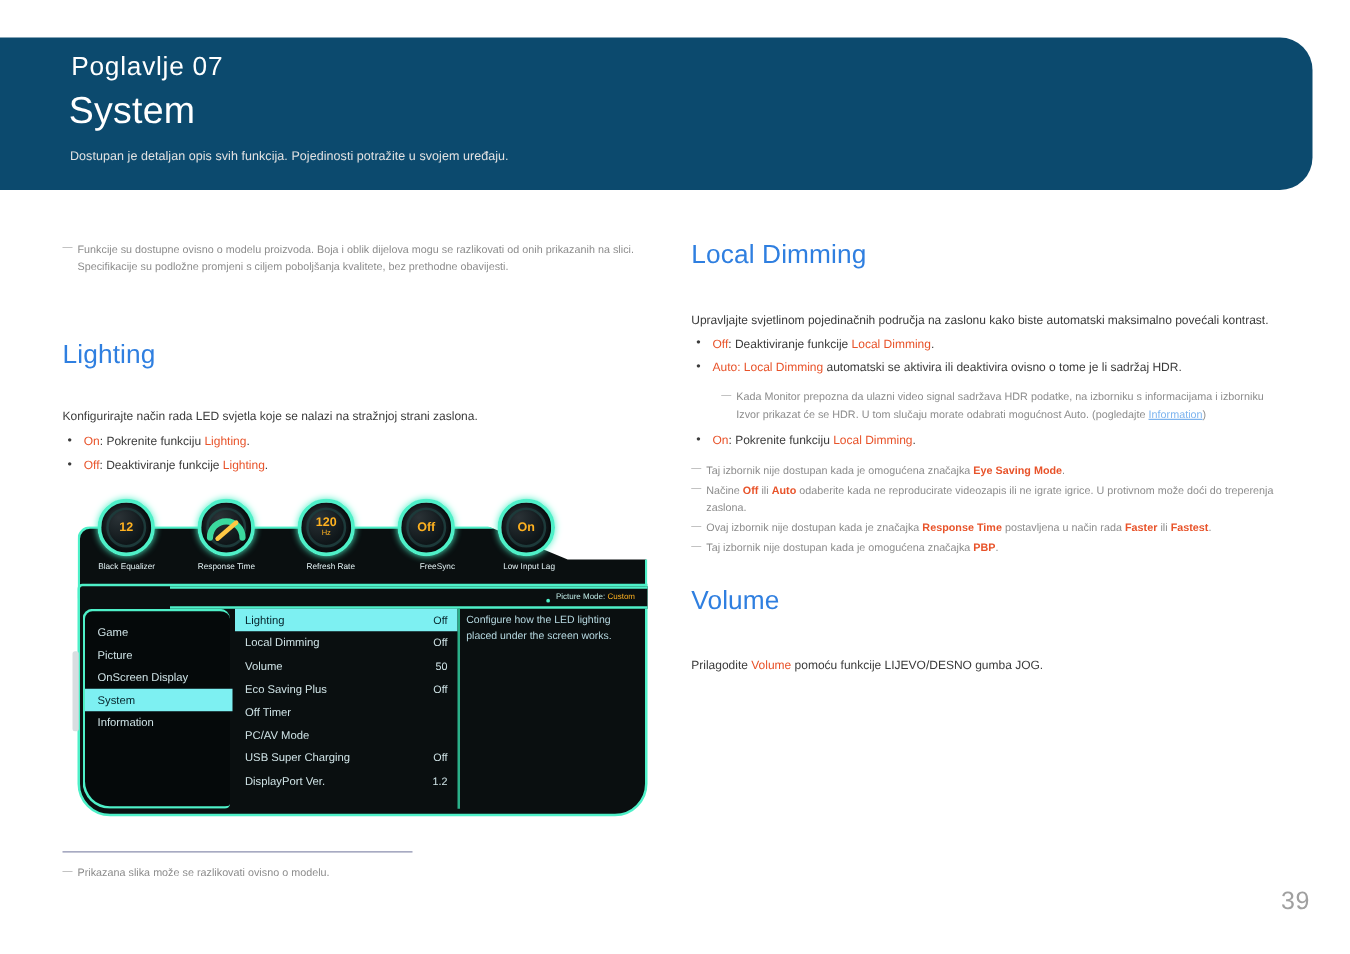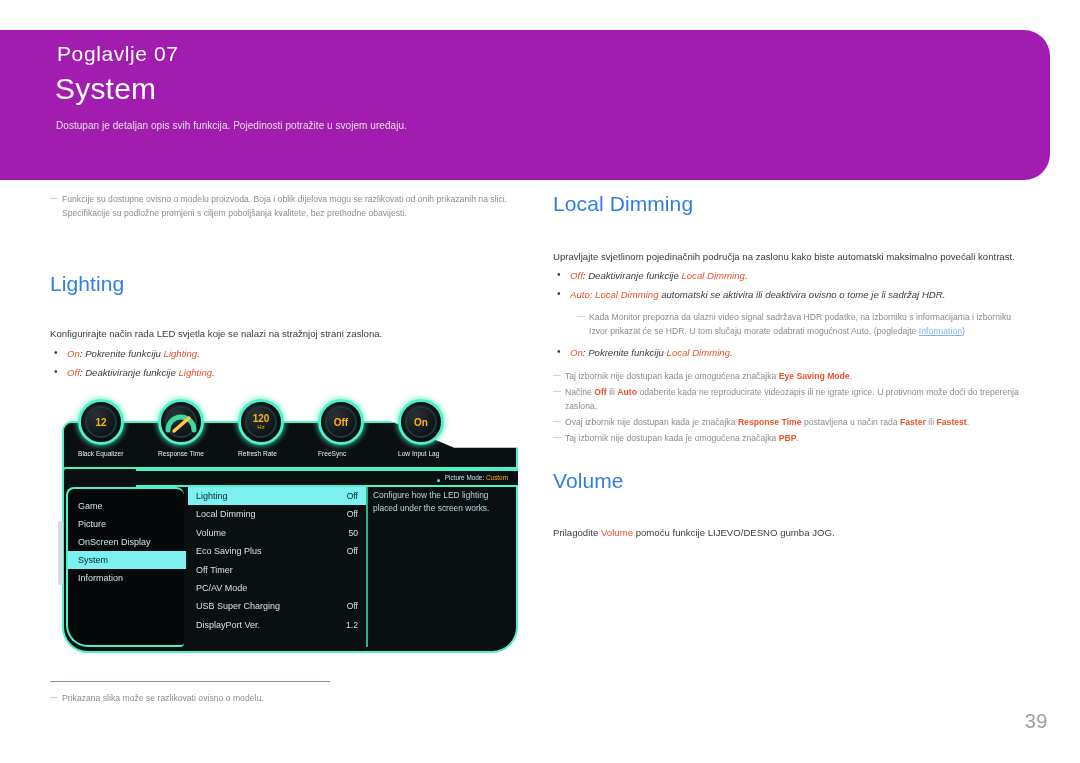--- a/index.html
+++ b/index.html
@@ -18,22 +18,22 @@
     height: 763px;
     background: #ffffff;
   }
 
   
   .banner {
     position: absolute;
     left: 0;
     top: 30px;
     width: 1050px;
-    height: 150px;
-    background: #a21caf;
+    height: 122px;
+    background: #0c4a6e;
     border-top-right-radius: 26px;
     border-bottom-right-radius: 26px;
   }
   .banner-chapter {
     position: absolute;
     left: 57px;
     top: 12px;
     color: #ffffff;
     font-size: 21px;
     font-weight: 400;
@@ -97,21 +97,21 @@
     font-weight: 400;
     letter-spacing: 0.1px;
   }
 
   p.body {
     color: #3b3b3b;
     font-size: 9.6px;
     line-height: 15px;
   }
 
-  ul.bullets { list-style: none; font-style: italic; }
+  ul.bullets { list-style: none; }
   ul.bullets li {
     position: relative;
     padding-left: 17px;
     color: #3b3b3b;
     font-size: 9.6px;
     line-height: 16px;
     margin-top: 3px;
   }
   ul.bullets li::before {
     content: "\2022";
@@ -298,21 +298,21 @@
     position: absolute;
     left: 10px;
     top: 0px;
     width: 450px;
     height: 66px;
   }
   .dial {
     position: absolute;
     top: 0;
     width: 46px;
-    text-align: left;
+    text-align: right;
   }
   .dial .ring {
     position: relative;
     width: 46px;
     height: 46px;
     border-radius: 50%;
     background: radial-gradient(circle at 35% 30%, #2a3236 0%, #10171a 55%, #0a1012 100%);
     border: 3px solid #4ef0c8;
     box-shadow: 0 0 6px #4ef0c8, inset 0 0 6px rgba(0,0,0,.9);
     margin: 0 auto;

